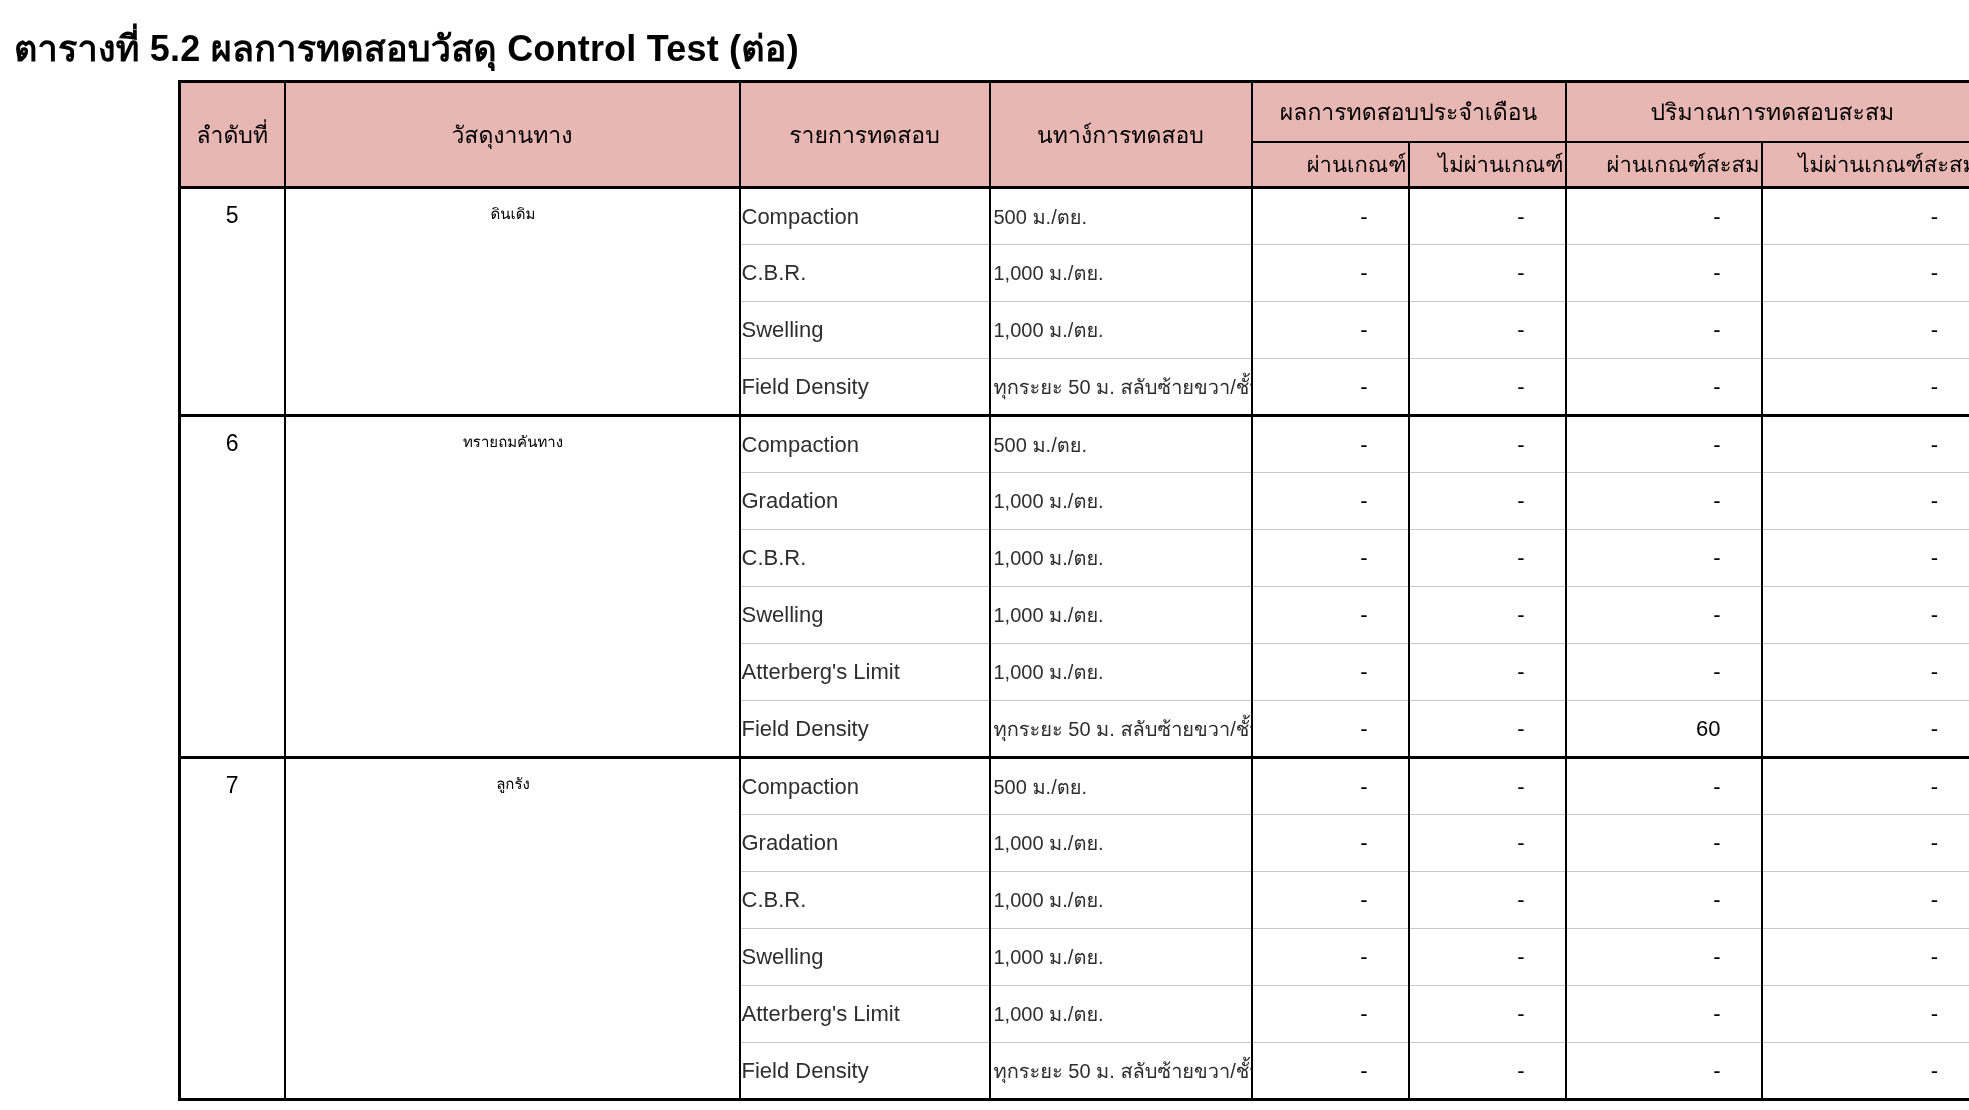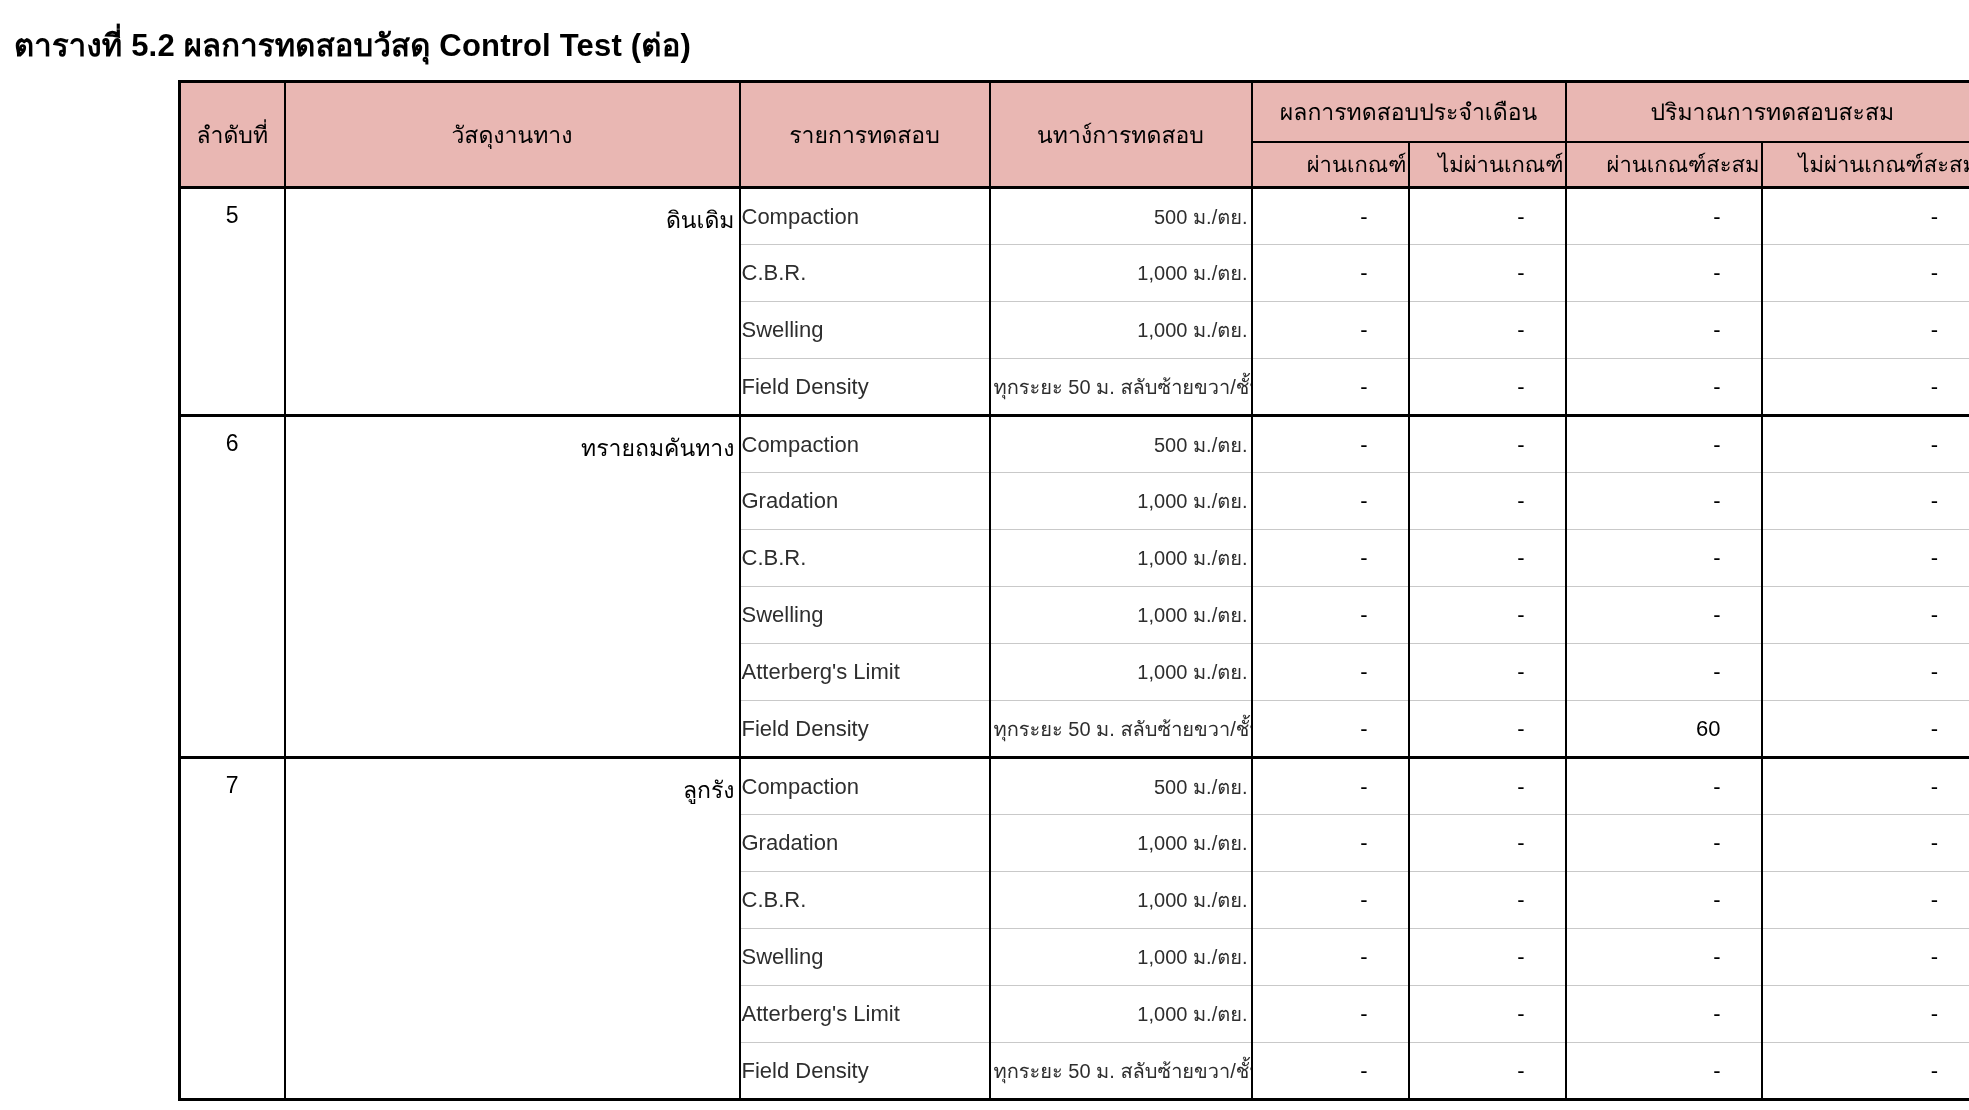--- a/index.html
+++ b/index.html
@@ -5,21 +5,21 @@
   html, body {
     margin: 0; padding: 0;
     width: 1969px; height: 1110px;
     background: #ffffff;
     overflow: hidden;
     font-family: "Liberation Sans", sans-serif;
   }
   .page { position: relative; width: 1969px; height: 1110px; }
   .doc-title {
     position: absolute; left: 14px; top: 20px;
-    font-size: 31px; font-weight: bold; color: #000;
+    font-size: 36px; font-weight: bold; color: #000;
     letter-spacing: 0.2px;
   }
   table.ct {
     position: absolute; left: 150px; top: 80px;
     width: 1800px;
     border-collapse: collapse; table-layout: fixed;
     border: 3px solid #000;
     margin-left: 28px;
   }
   table.ct th, table.ct td {
@@ -42,25 +42,25 @@
     vertical-align: middle;
     background: #fff;
   }
   tr.group-start td { border-top: 3px solid #000; }
   tr.inner td { border-top: 1px solid #c9c9c9; }
   td.no-cell {
     text-align: center; vertical-align: top;
     padding-top: 13px; font-size: 23px; color: #000;
   }
   td.material-cell {
-    text-align: right; vertical-align: top;
-    padding: 13px 4px 0 6px; font-size: 23px; color: #000;
+    text-align: center; vertical-align: top;
+    padding: 13px 4px 0 6px; font-size: 15px; color: #000;
   }
   td.test-cell { color: #2e2e2e; }
-  td.criteria-cell { text-align: right; color: #2e2e2e; font-size: 20px; padding: 0 3px; }
+  td.criteria-cell { text-align: left; color: #2e2e2e; font-size: 20px; padding: 0 3px; }
   td.value-cell { text-align: right; padding-right: 40px; color: #000; }
 </style>
 </head>
 <body>
 
 <div class="page">
   <div class="doc-title">ตารางที่ 5.2 ผลการทดสอบวัสดุ Control Test (ต่อ)</div>
 
   <table class="ct">
     <colgroup>

